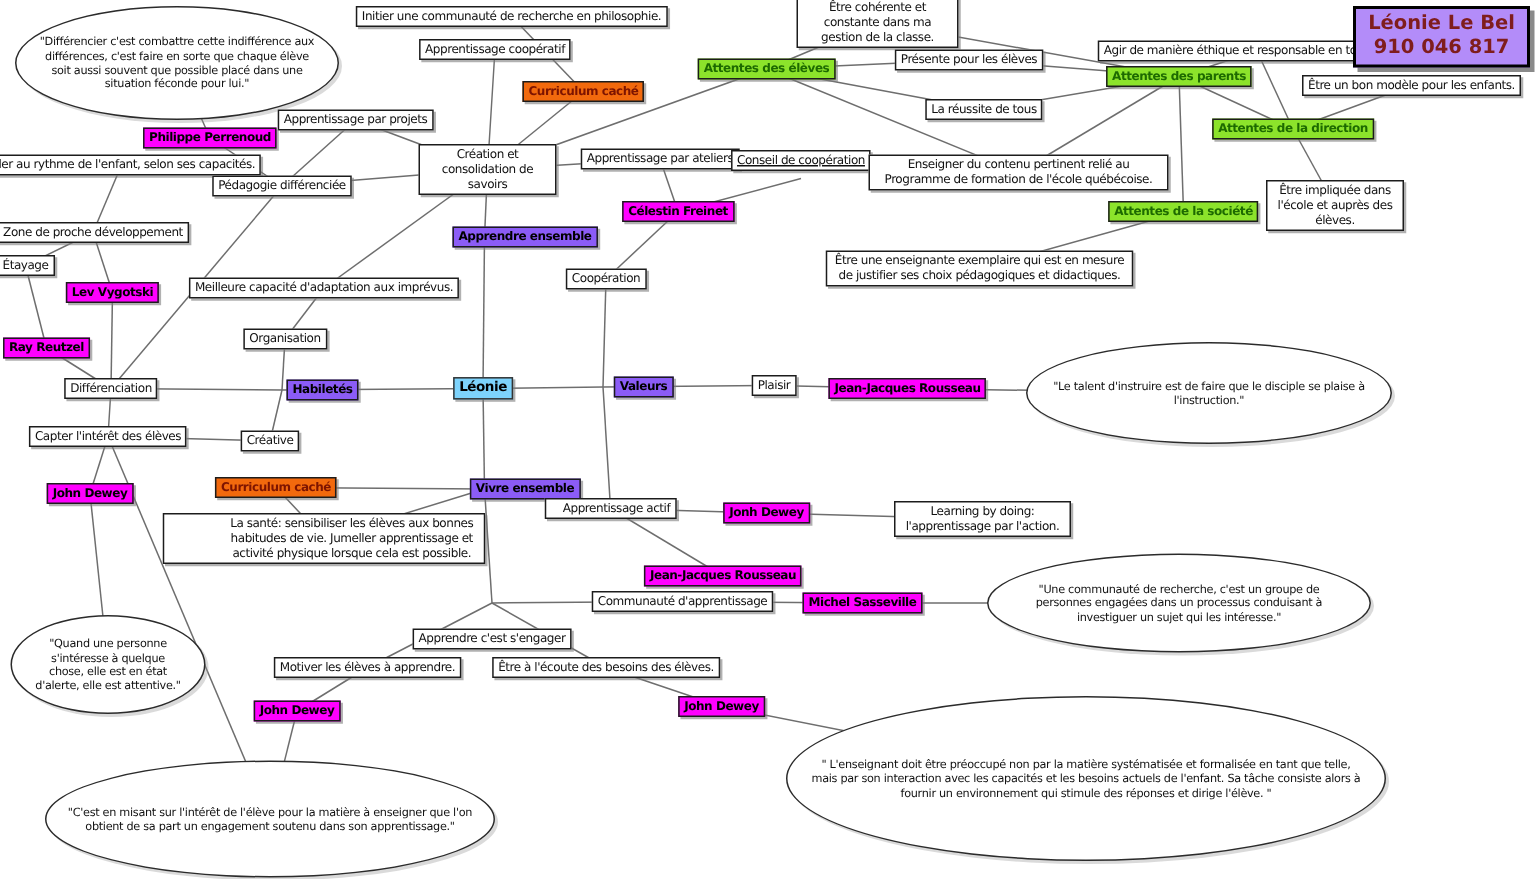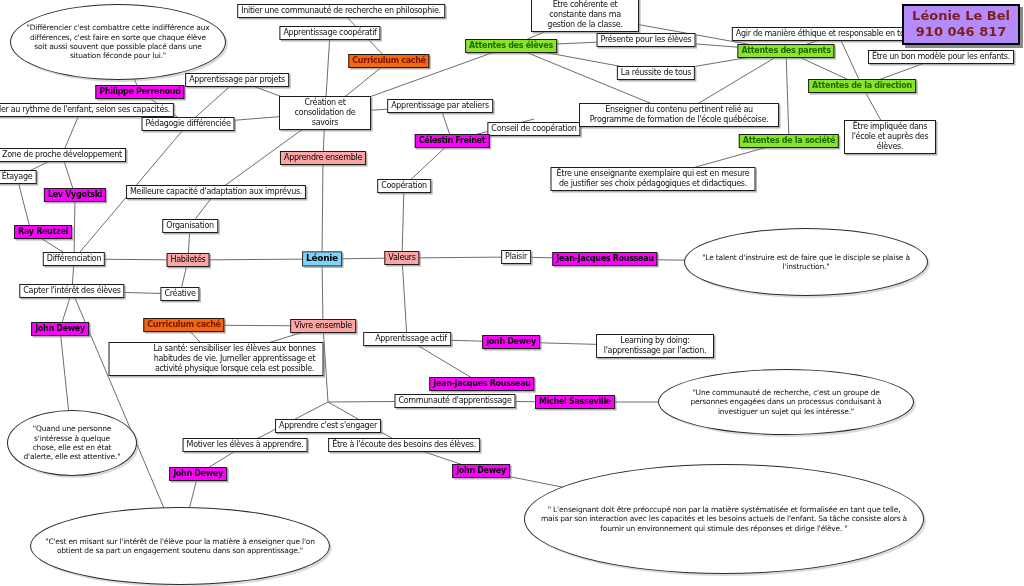--- a/index.html
+++ b/index.html
@@ -7,21 +7,21 @@
           font-family:"DejaVu Sans",sans-serif;}
   #edge-svg{position:absolute;left:0;top:0;width:100%;height:100%;}
   .node{position:absolute;transform:translate(-50%,-50%);background:#ffffff;border:1px solid #1c1c1c;
         box-shadow:1.5px 1.5px 0 rgba(125,125,125,.6);padding:1px 3px;font-size:8px;
         letter-spacing:-0.3px;line-height:1.25;text-align:center;white-space:nowrap;color:#111;
         box-sizing:border-box;}
   .wrap{white-space:normal;}
   .person{background:#ff00ff;font-weight:bold;color:#000;}
   .curriculum{background:#f2690d;color:#7d1400;font-weight:bold;}
   .attente{background:#8ce32b;color:#1d6a00;font-weight:bold;}
-  .theme{background:#fca5a5;font-weight:normal;color:#000;}
+  .theme{background:#8b5cf6;font-weight:bold;color:#000;margin-left:27px;}
   .center{background:#7dd3fc;font-weight:bold;border-color:#333;color:#000;font-size:9px;}
   .quote{border-radius:50%;display:flex;align-items:center;justify-content:center;white-space:normal;
          font-size:7.5px;letter-spacing:-0.2px;padding:4px 14px;border-color:#2b2b2b;
          box-shadow:2px 2px 0 rgba(150,150,150,.35);}
   .title-box{position:absolute;right:4px;top:4px;background:#b38cf9;border:2px solid #000;
              box-shadow:3px 3px 0 #8a8a8a;color:#7f1d1d;font-weight:bold;font-size:13px;
              line-height:1.25;text-align:center;padding:2px 8px;}
 </style>
 </head>
 <body>
@@ -114,31 +114,31 @@
       <div class="node plain wrap" style="left: 585px; top: 15px; width: 108px;">Être cohérente et constante dans ma gestion de la classe.</div>
       <div class="node plain" style="left: 646px; top: 40px;">Présente pour les élèves</div>
       <div class="node plain" style="left: 656px; top: 73px;">La réussite de tous</div>
       <div class="node plain" style="left: 838px; top: 34px;">Agir de manière éthique et responsable en tout temps.</div>
       <div class="node attente" style="left: 786px; top: 51px;">Attentes des parents</div>
       <div class="node plain" style="left: 941px; top: 57px;">Être un bon modèle pour les enfants.</div>
       <div class="node attente" style="left: 862px; top: 86px;">Attentes de la direction</div>
       <div class="node plain" style="left: 237px; top: 80px;">Apprentissage par projets</div>
       <div class="node plain wrap" style="left: 325px; top: 113px; width: 92px;">Création et consolidation de savoirs</div>
       <div class="node plain" style="left: 440px; top: 106px;">Apprentissage par ateliers</div>
-      <div class="node plain" style="left: 534px; top: 129px;">Conseil de coopération</div>
+      <div class="node plain" style="left: 534px; top: 107px; text-decoration: underline;">Conseil de coopération</div>
       <div class="node plain wrap" style="left: 679px; top: 115px; width: 200px;">Enseigner du contenu pertinent relié au Programme de formation de l'école québécoise.</div>
       <div class="node attente" style="left: 789px; top: 141px;">Attentes de la société</div>
       <div class="node plain wrap" style="left: 890px; top: 137px; width: 92px;">Être impliquée dans l'école et auprès des élèves.</div>
       <div class="node plain" style="left: 81px; top: 110px;">Aller au rythme de l'enfant, selon ses capacités.</div>
       <div class="node plain" style="left: 188px; top: 124px;">Pédagogie différenciée</div>
       <div class="node person" style="left: 140px; top: 92px;">Philippe Perrenoud</div>
       <div class="node plain" style="left: 62px; top: 155px;">Zone de proche développement</div>
       <div class="node plain" style="left: 17px; top: 177px;">Étayage</div>
       <div class="node person" style="left: 75px; top: 195px;">Lev Vygotski</div>
-      <div class="node person" style="left: 31px; top: 232px; margin-left: 12px;">Ray Reutzel</div>
+      <div class="node person" style="left: 31px; top: 232px;">Ray Reutzel</div>
       <div class="node plain" style="left: 216px; top: 192px;">Meilleure capacité d'adaptation aux imprévus.</div>
       <div class="node plain" style="left: 190px; top: 226px;">Organisation</div>
       <div class="node theme" style="left: 323px; top: 158px;">Apprendre ensemble</div>
       <div class="node person" style="left: 452px; top: 141px;">Célestin Freinet</div>
       <div class="node plain" style="left: 404px; top: 186px;">Coopération</div>
       <div class="node plain wrap" style="left: 653px; top: 179px; width: 205px;">Être une enseignante exemplaire qui est en mesure de justifier ses choix pédagogiques et didactiques.</div>
       <div class="node plain" style="left: 74px; top: 259px;">Différenciation</div>
       <div class="node theme" style="left: 188px; top: 260px;">Habiletés</div>
       <div class="node center" style="left: 322px; top: 259px;">Léonie</div>
       <div class="node theme" style="left: 402px; top: 258px;">Valeurs</div>

